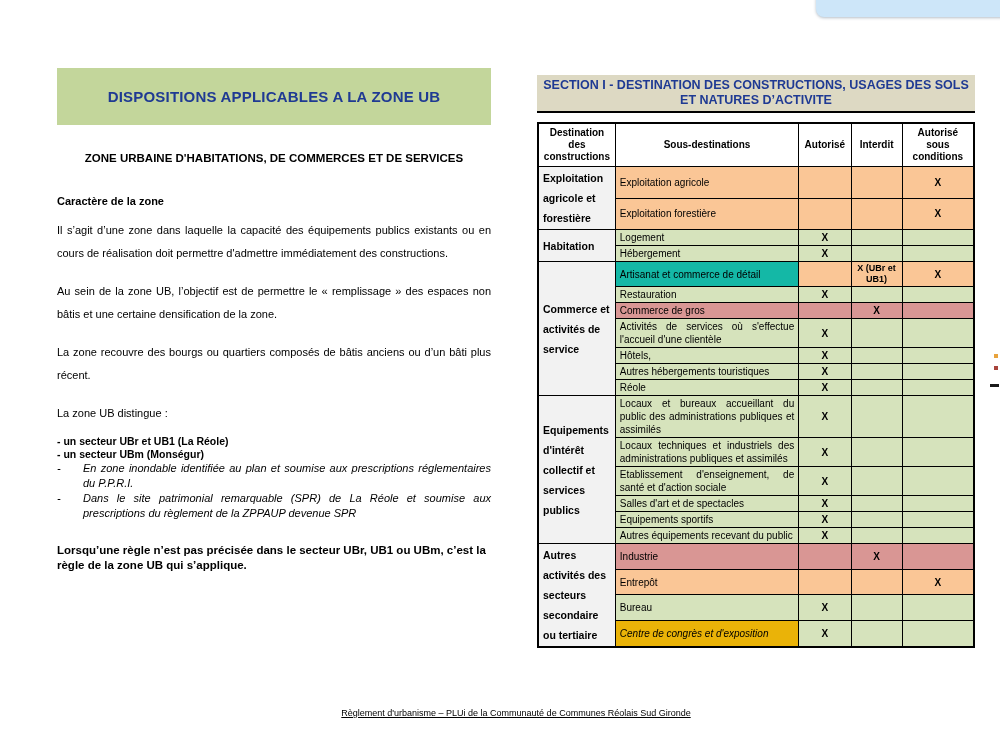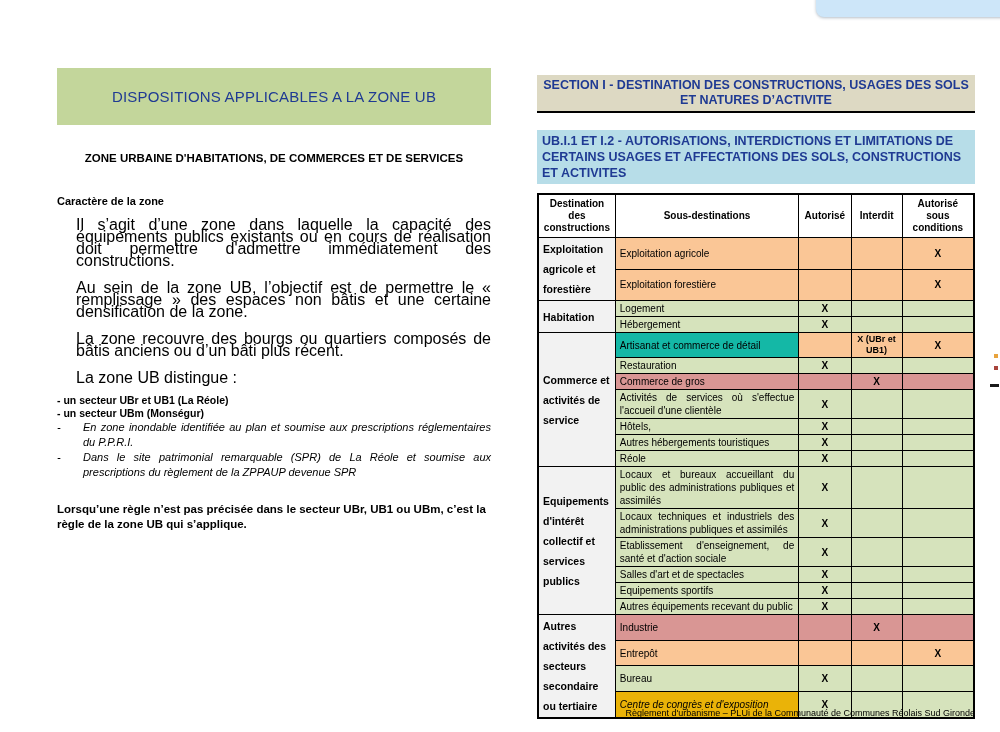--- a/index.html
+++ b/index.html
@@ -23,34 +23,33 @@
   }
 
   
   .left-col { position: absolute; left: 57px; top: 68px; width: 434px; }
 
   .title-banner {
     height: 57px;
     background: var(--banner-green);
     display: flex; align-items: center; justify-content: center;
     color: var(--accent-blue);
-    font-weight: normal; font-size: 15px; letter-spacing: .2px;
+    font-weight: bold; font-size: 15px; letter-spacing: .2px;
     text-align: center;
   }
   .subtitle {
     margin-top: 27px;
     text-align: center;
     font-weight: bold; font-size: 11.5px;
   }
   .zone-heading { margin-top: 31px; font-weight: bold; font-size: 11px; }
   .body-par {
     margin-top: 12px;
-    font-size: 16px; line-height: 12px;
+    font-size: 11px; line-height: 23px;
     text-align: justify;
-    margin-left: 19px;
   }
   .par-gap { margin-top: 15px; }
   .sector-line { margin-top: 0; font-weight: bold; font-size: 10.5px; line-height: 13px; }
   .sector-first { margin-top: 10px; }
   .italic-intro { margin-top: 14px; font-style: italic; font-size: 11px; line-height: 15px; }
   .italic-item {
     display: flex; font-style: italic; font-size: 11px; line-height: 15px;
   }
   .italic-item .dash { width: 26px; flex: 0 0 26px; }
   .italic-item .it-text { flex: 1; text-align: justify; }
@@ -106,21 +105,21 @@
   }
   .label-cell { text-align: justify; line-height: 13px; }
   .mark-cell {
     text-align: center; font-weight: bold; line-height: 11px; font-size: 10px;
     padding: 1px 2px;
   }
 
   
   .page-footer {
     position: absolute; left: 57px; top: 708px; width: 918px;
-    text-align: right; font-size: 9px; color: #000;
+    text-align: center; font-size: 9px; color: #000; text-decoration: underline;
   }
 
   
   .edge-speck-1 { position: absolute; left: 994px; top: 354px; width: 4px; height: 4px; background: #e8a33d; }
   .edge-speck-2 { position: absolute; left: 994px; top: 366px; width: 4px; height: 4px; background: #a8443c; }
   .edge-dash    { position: absolute; left: 990px; top: 384px; width: 9px; height: 3px; background: #1a1a1a; }
 </style>
 </head>
 <body>
 
@@ -151,21 +150,20 @@
   <div class="italic-item">
     <span class="dash">-</span>
     <span class="it-text">Dans le site patrimonial remarquable (SPR) de La Réole et soumise aux prescriptions du règlement de la ZPPAUP devenue SPR</span>
   </div>
 
   <p class="rule-note">Lorsqu’une règle n’est pas précisée dans le secteur UBr, UB1 ou UBm, c’est la règle de la zone UB qui s’applique.</p>
 </div>
 
 <div class="right-col">
   <div class="section-header">SECTION I - DESTINATION DES CONSTRUCTIONS, USAGES DES SOLS ET NATURES D’ACTIVITE</div>
-  <div class="subsection-header">UB.I.1 ET I.2 - AUTORISATIONS, INTERDICTIONS ET LIMITATIONS DE CERTAINS USAGES ET AFFECTATIONS DES SOLS, CONSTRUCTIONS ET ACTIVITES</div>
 
   <table class="dest-table">
     <thead>
       <tr>
         <th class="col-group">Destination des constructions</th>
         <th class="col-label">Sous-destinations</th>
         <th class="col-aut">Autorisé</th>
         <th class="col-int">Interdit</th>
         <th class="col-cond">Autorisé sous conditions</th>
       </tr>

